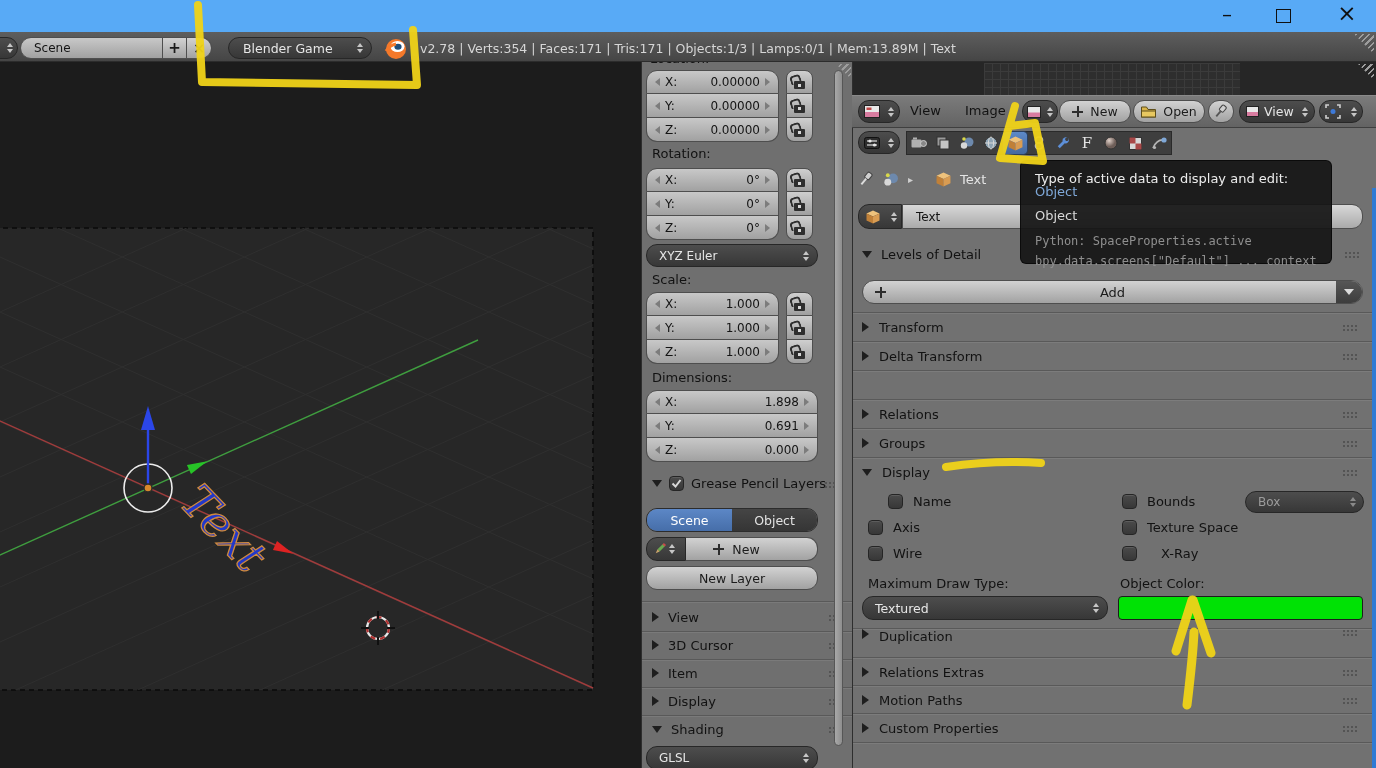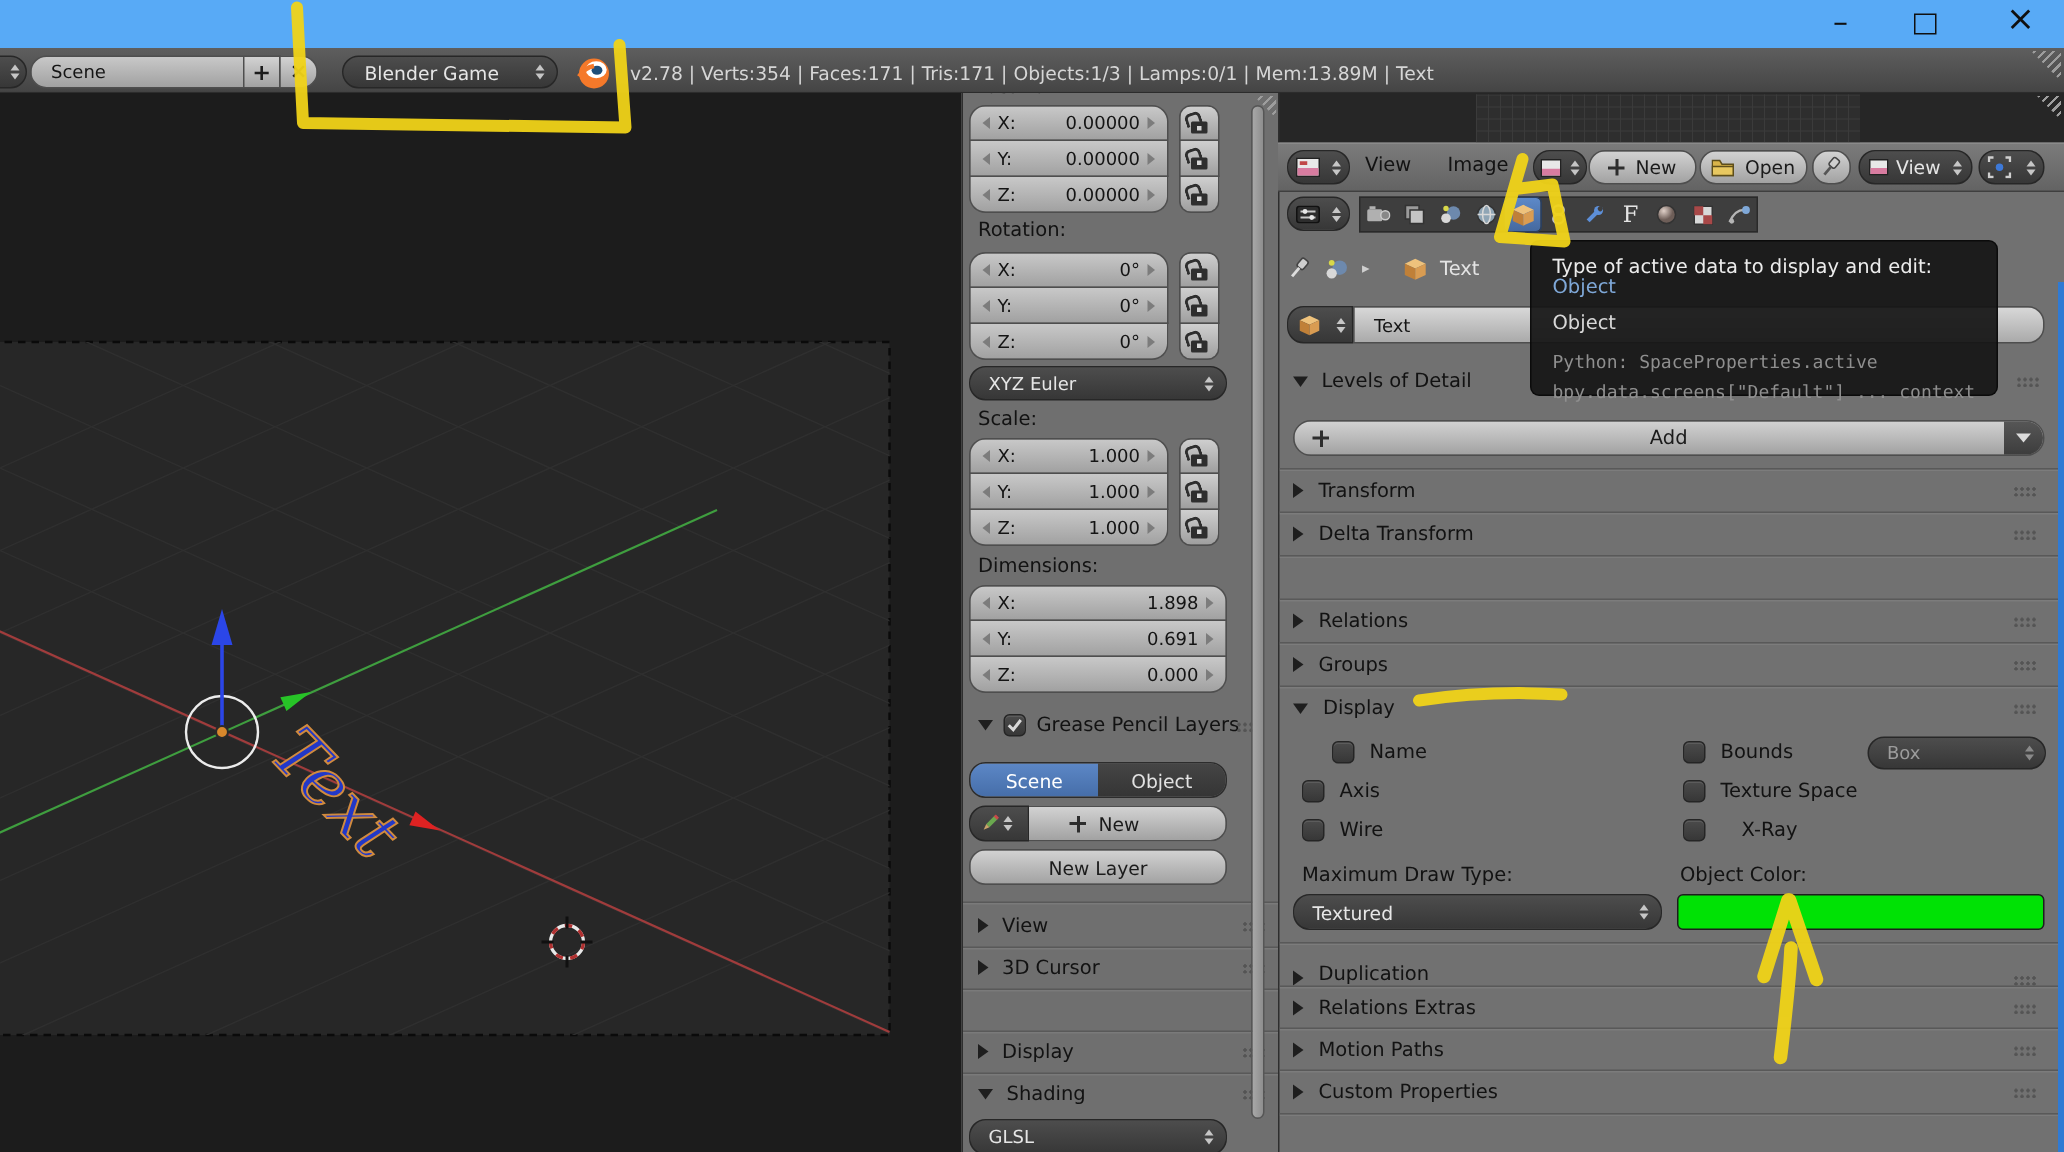--- a/index.html
+++ b/index.html
@@ -276,20 +276,25 @@
       <span class="phl">View</span>
       <span class="grip" style="margin-left:auto"></span>
     </div>
   <div class="abs sep" style="left:642px;top:631px;width:210px"></div>
   <div class="abs" style="left:652px;top:631px;width:192px;height:28px;display:flex;align-items:center;gap:9px">
       <span class="tri-r"></span>
       <span class="phl">3D Cursor</span>
       <span class="grip" style="margin-left:auto"></span>
     </div>
   <div class="abs sep" style="left:642px;top:659px;width:210px"></div>
+  <div class="abs" style="left:652px;top:659px;width:192px;height:28px;display:flex;align-items:center;gap:9px">
+      <span class="tri-r"></span>
+      <span class="phl">Item</span>
+      <span class="grip" style="margin-left:auto"></span>
+    </div>
   <div class="abs sep" style="left:642px;top:687px;width:210px"></div>
   <div class="abs" style="left:652px;top:687px;width:192px;height:28px;display:flex;align-items:center;gap:9px">
       <span class="tri-r"></span>
       <span class="phl">Display</span>
       <span class="grip" style="margin-left:auto"></span>
     </div>
   <div class="abs sep" style="left:642px;top:715px;width:210px"></div>
   <div class="abs" style="left:652px;top:715px;width:192px;height:28px;display:flex;align-items:center;gap:9px">
       <span class="tri-d"></span>
       <span class="phl">Shading</span>
@@ -589,21 +594,21 @@
   <div class="abs btn-dark" style="left:862px;top:596px;width:246px;height:24px;padding:0 8px 0 12px;font-size:12.5px">
       <span>Textured</span>
       <span class="ud">
         <b class="u"></b>
         <b class="d"></b>
       </span>
     </div>
   <div class="abs" style="left:1118px;top:596px;width:245px;height:24px;background:#00e205;border:1px solid #1d1d1d;border-radius:4px"></div>
 
   <div class="abs sep" style="left:853px;top:628px;width:523px"></div>
-  <div class="abs" style="left:862px;top:629px;width:496px;height:28px;display:flex;align-items:flex-end;gap:10px">
+  <div class="abs" style="left:862px;top:629px;width:496px;height:28px;display:flex;align-items:flex-start;gap:10px">
       <span class="tri-r"></span>
       <span class="phl">Duplication</span>
       <span class="grip" style="margin-left:auto"></span>
     </div>
   <div class="abs sep" style="left:853px;top:657px;width:523px"></div>
   <div class="abs" style="left:862px;top:658px;width:496px;height:28px;display:flex;align-items:center;gap:10px">
       <span class="tri-r"></span>
       <span class="phl">Relations Extras</span>
       <span class="grip" style="margin-left:auto"></span>
     </div>

